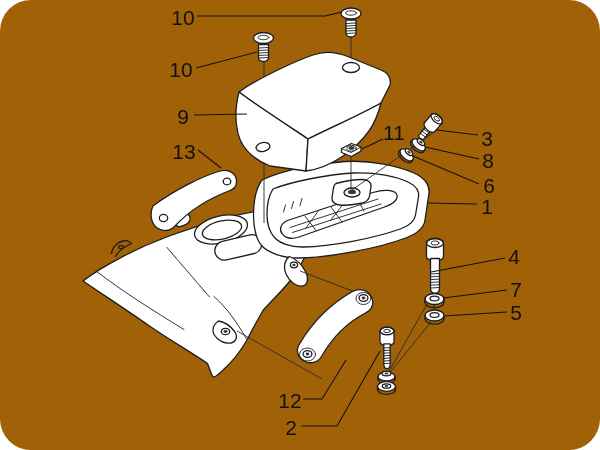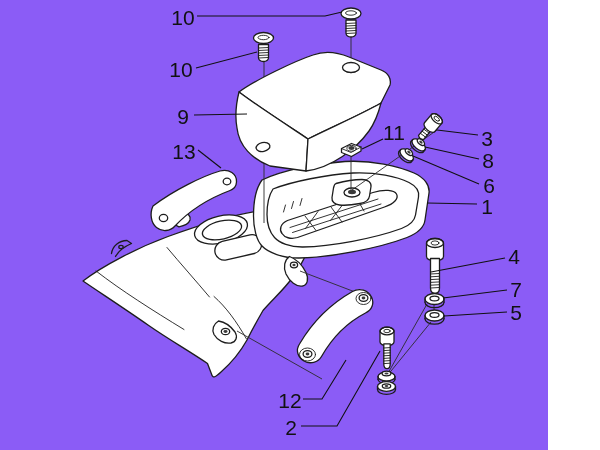--- a/index.html
+++ b/index.html
@@ -1,16 +1,16 @@
 <!DOCTYPE html>
 <html><head>
 <meta charset="utf-8">
 <style>
   html,body{margin:0;padding:0;background:#ffffff;}
-  .stage{position:relative;width:548px;height:450px;background:#8b5cf6;overflow:hidden;}
+  .stage{position:relative;width:600px;height:450px;background:#a16207;overflow:hidden;border-radius:31px;}
   svg{display:block;}
   .part{stroke:#1d1d1d;stroke-width:1.3;fill:none;stroke-linecap:round;stroke-linejoin:round;}
   .fillw{fill:#ffffff;}
   .thin{stroke-width:0.9;}
   .dark{fill:#3a3a3a;stroke:none;}
   #assembly-lines polyline{stroke:#2b2b2b;stroke-width:0.9;fill:none;}
   #callout-layer polyline{stroke:#111111;stroke-width:1.1;fill:none;}
   #callout-layer text{font-family:"Liberation Sans",sans-serif;font-size:21px;fill:#111111;
      text-anchor:middle;dominant-baseline:central;}
 </style>

